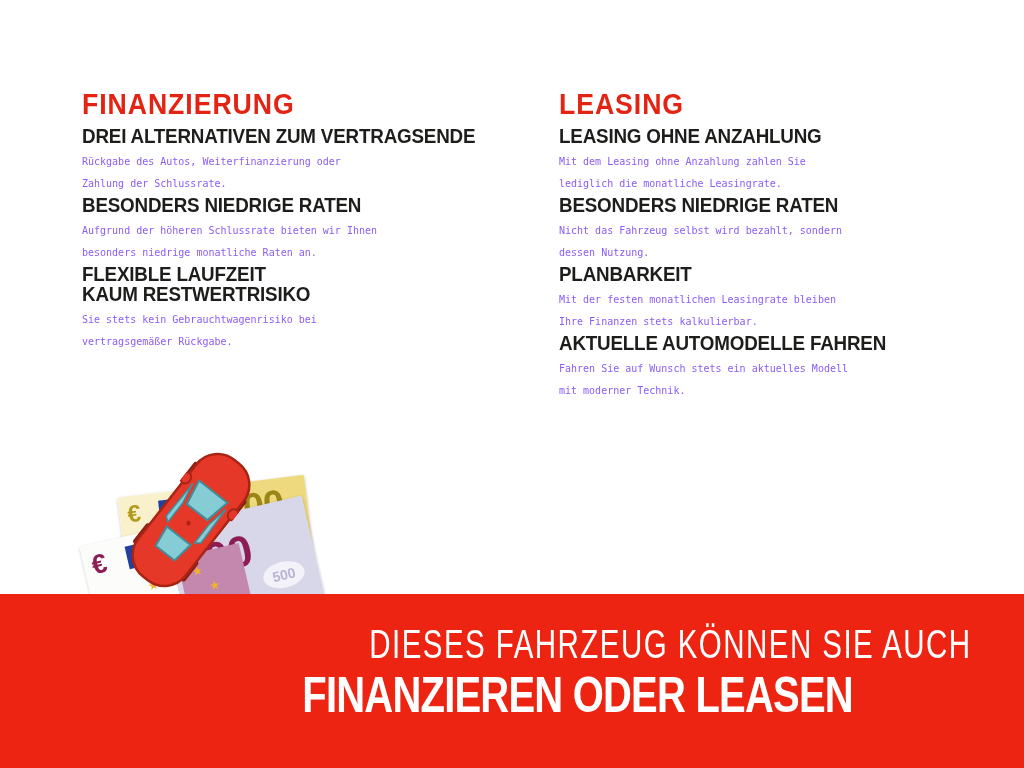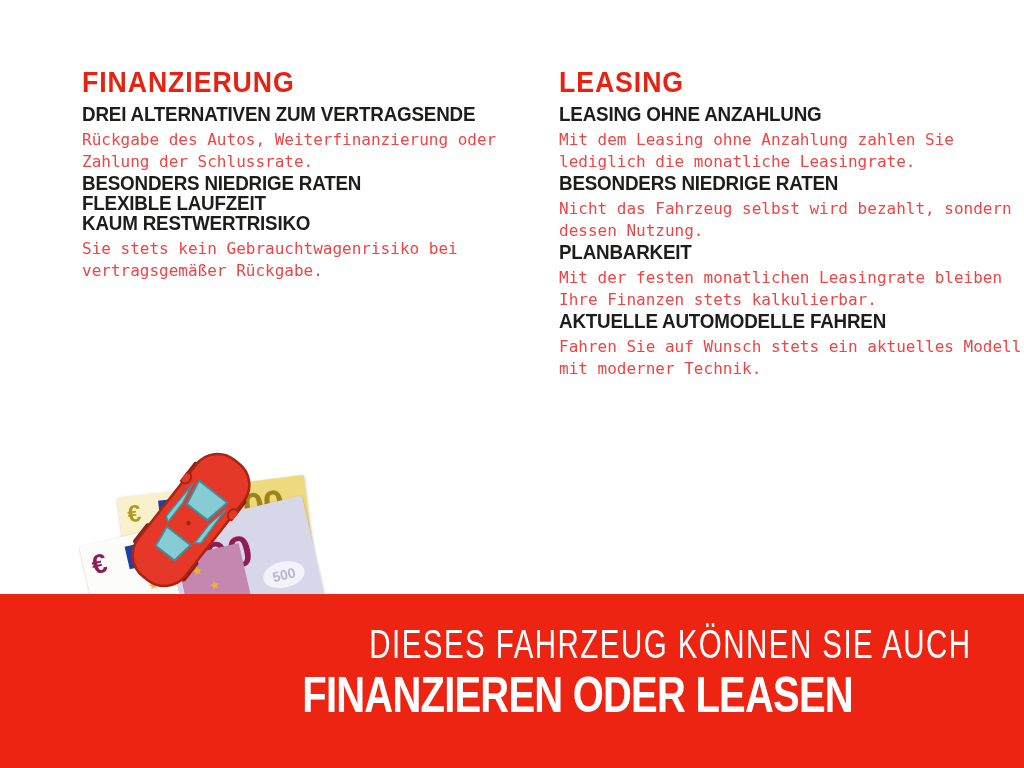--- a/index.html
+++ b/index.html
@@ -12,21 +12,21 @@
   body{
     position:relative;
     width:1024px;height:768px;
     background:#ffffff;
     overflow:hidden;
     font-family:"Liberation Sans",sans-serif;
   }
   .stage{position:absolute;inset:0;}
 
   
-  .col{position:absolute;top:56px;width:470px;}
+  .col{position:absolute;top:78px;width:470px;}
   .col-left{left:82px;}
   .col-right{left:559px;}
   .col-title{
     font-variant:small-caps;
     text-transform:lowercase;
     font-weight:bold;
     font-size:42px;
     line-height:44px;
     letter-spacing:1px;
     color:var(--accent);
@@ -41,23 +41,23 @@
     line-height:20px;
     letter-spacing:-.2px;
     color:var(--text);
     text-transform:uppercase;
     transform:scaleX(.94);
     transform-origin:left center;
   }
   .section-body{
     margin-top:5px;
     font-family:"DejaVu Sans Mono",monospace;
-    font-size:16px;
+    font-size:10px;
     line-height:22px;
-    color:#ef4444;
+    color:#8b5cf6;
     white-space:pre-line;
   }
 
   
   .illustration{position:absolute;left:80px;top:450px;width:270px;height:235px;}
   .note{position:absolute;border-radius:2px;box-shadow:0 1px 3px rgba(0,0,0,.25);}
   .note-200{
     left:42px;top:36px;width:188px;height:88px;
     transform:rotate(-7deg);
     background:linear-gradient(90deg,#f9f1cc 0 48%,#eed97e 48% 100%);
@@ -135,20 +135,22 @@
   <div class="col col-left">
     <div class="col-title">Finanzierung</div>
 
     <div class="section">
       <div class="section-heading">DREI ALTERNATIVEN ZUM VERTRAGSENDE</div>
       <div class="section-body">Rückgabe des Autos, Weiterfinanzierung oder
 Zahlung der Schlussrate.</div>
     </div>
     <div class="section">
       <div class="section-heading">BESONDERS NIEDRIGE RATEN</div>
+      <div class="section-body">Aufgrund der höheren Schlussrate bieten wir Ihnen
+besonders niedrige monatliche Raten an.</div>
     </div>
     <div class="section">
       <div class="section-heading">FLEXIBLE LAUFZEIT</div>
     </div>
     <div class="section">
       <div class="section-heading">KAUM RESTWERTRISIKO</div>
       <div class="section-body">Sie stets kein Gebrauchtwagenrisiko bei
 vertragsgemäßer Rückgabe.</div>
     </div>
   </div>

